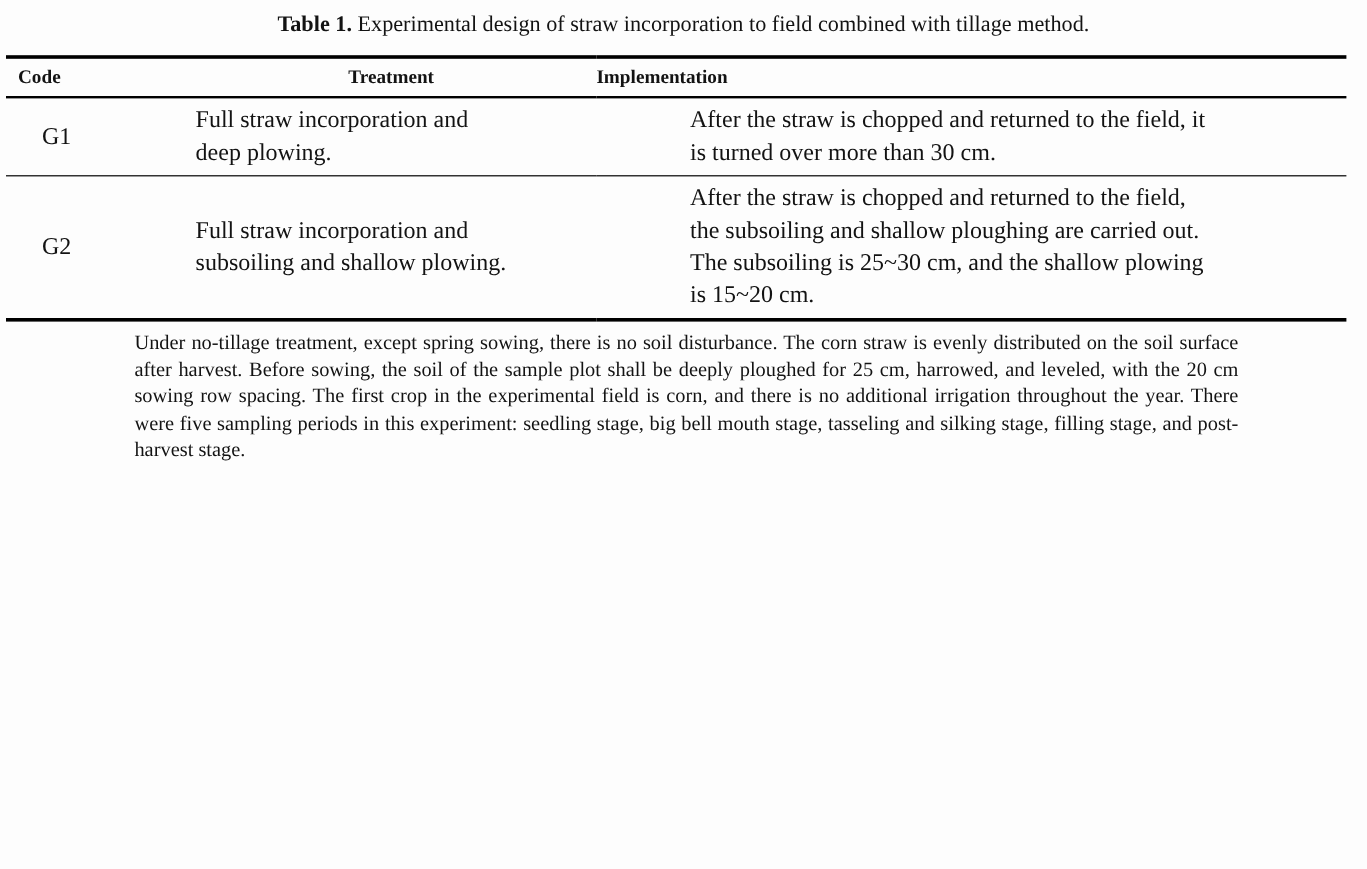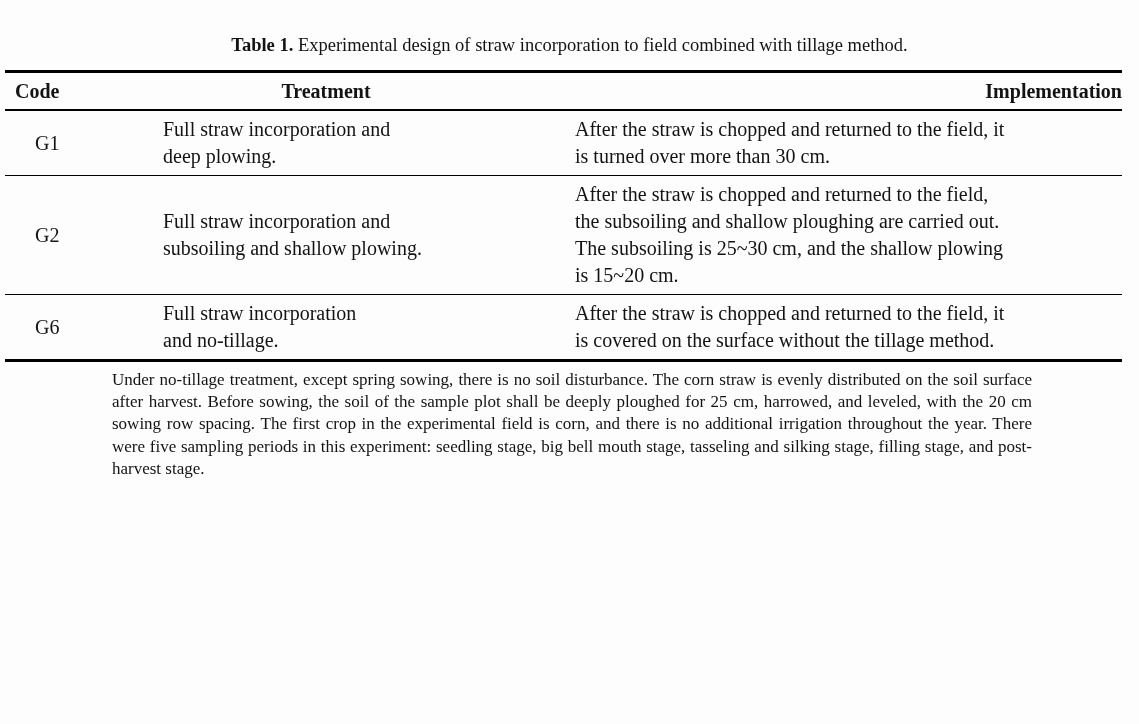--- a/index.html
+++ b/index.html
@@ -15,42 +15,41 @@
   .page {
     position: relative;
     width: 1139px;
     height: 724px;
   }
   .caption {
     text-align: center;
     padding-top: 9px;
     font-size: 18.5px;
     line-height: 24px;
-    margin-top: 24px;
   }
   .caption .bold { font-weight: bold; }
   table.design-table {
     border-collapse: collapse;
     margin: 13px 17px 0 5px;
     width: 1117px;
     table-layout: fixed;
     font-size: 20px;
     border-top: 3px solid #000;
     border-bottom: 3px solid #000;
   }
   thead th {
     font-weight: bold;
-    font-size: 20px;
+    font-size: 16px;
     padding: 7px 0 6px 0;
     border-bottom: 2px solid #000;
     vertical-align: middle;
   }
   th.col-code { width: 140px; text-align: left; padding-left: 10px; }
   th.col-treatment { width: 342px; }
-  th.col-implementation { text-align: right; }
+  th.col-implementation { text-align: left; }
   tbody td {
     vertical-align: middle;
     line-height: 27px;
     padding-top: 5px;
     padding-bottom: 5px;
     white-space: pre-line;
   }
   tbody tr td { border-top: 1.5px solid #000; }
   td.cell-code { padding-left: 30px; }
   td.cell-treatment { padding-left: 8px; font-family: Liberation Serif, serif; }
@@ -91,25 +90,18 @@
         </tr>
         <tr>
           <td class="cell-code">G2</td>
           <td class="cell-treatment">Full straw incorporation and
 subsoiling and shallow plowing.</td>
           <td class="cell-implementation">After the straw is chopped and returned to the field,
 the subsoiling and shallow ploughing are carried out.
 The subsoiling is 25~30 cm, and the shallow plowing
 is 15~20 cm.</td>
         </tr>
-        <tr>
-          <td class="cell-code">G6</td>
-          <td class="cell-treatment">Full straw incorporation
-and no-tillage.</td>
-          <td class="cell-implementation">After the straw is chopped and returned to the field, it
-is covered on the surface without the tillage method.</td>
-        </tr>
       </tbody>
   </table>
 
   <p class="footnote">Under no-tillage treatment, except spring sowing, there is no soil disturbance. The corn straw is evenly distributed on the soil surface after harvest. Before sowing, the soil of the sample plot shall be deeply ploughed for 25 cm, harrowed, and leveled, with the 20 cm sowing row spacing. The first crop in the experimental field is corn, and there is no additional irrigation throughout the year. There were five sampling periods in this experiment: seedling stage, big bell mouth stage, tasseling and silking stage, filling stage, and post-harvest stage.</p>
 
 </div>
 
 </body></html>

